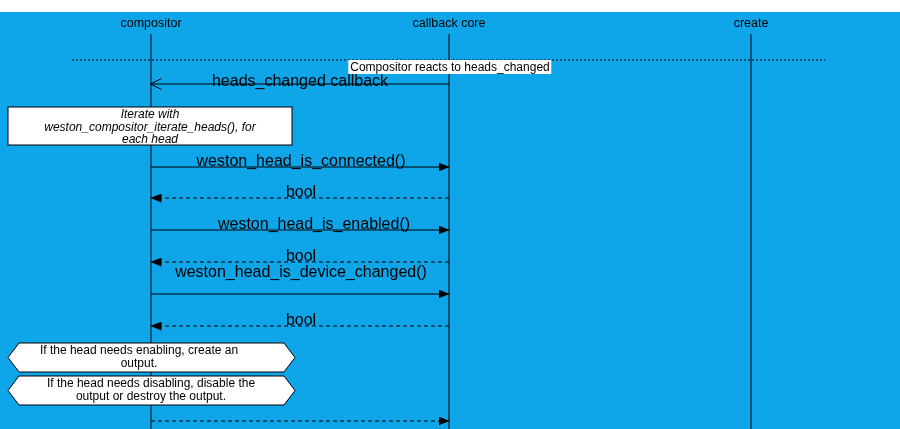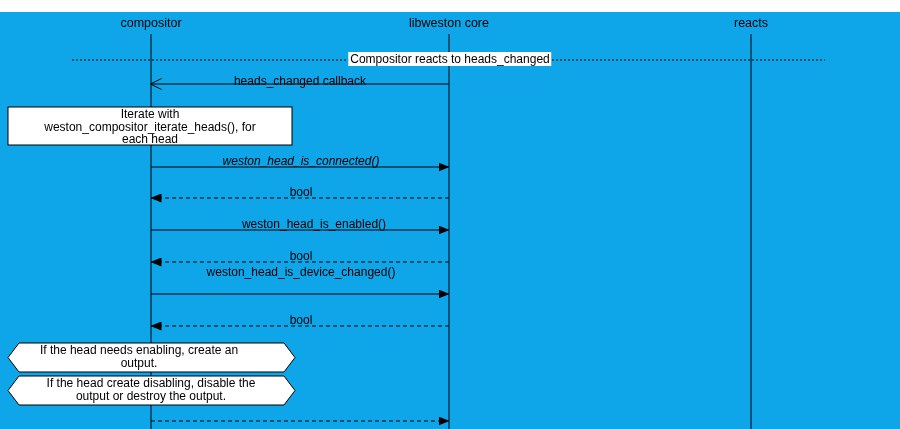--- a/index.html
+++ b/index.html
@@ -30,21 +30,21 @@
     line-height: 14px;
     color: #000;
     white-space: nowrap;
     transform: translateX(-50%);
     text-align: center;
   }
   .participant-label {
     font-size: 12.5px;
   }
   .msg-label {
-    font-size: 12px;
+    font-size: 16px;
   }
   .sep-label {
     font-size: 12px;
     background: #ffffff;
     padding: 0 2px;
   }
   .note-text {
     position: absolute;
     font-size: 12px;
     line-height: 12.5px;
@@ -90,31 +90,31 @@
         <line x1="151" y1="218" x2="449" y2="218" stroke="#000000" stroke-width="1" marker-end="url(#arrow-filled-r)"></line>
         <line x1="449" y1="250" x2="151" y2="250" stroke="#000000" stroke-width="1" marker-end="url(#arrow-filled-l)" stroke-dasharray="4,3"></line>
         <line x1="151" y1="282" x2="449" y2="282" stroke="#000000" stroke-width="1" marker-end="url(#arrow-filled-r)"></line>
         <line x1="449" y1="314" x2="151" y2="314" stroke="#000000" stroke-width="1" marker-end="url(#arrow-filled-l)" stroke-dasharray="4,3"></line>
         <line x1="151" y1="409" x2="449" y2="409" stroke="#000000" stroke-width="1" marker-end="url(#arrow-filled-r)" stroke-dasharray="4,3"></line>
       </g>
   </svg>
 
   <div id="labels-layer">
       <div class="lbl participant-label" style="left: 151px; top: 4px;">compositor</div>
-      <div class="lbl participant-label" style="left: 449px; top: 4px;">libweston core</div>
-      <div class="lbl participant-label" style="left: 751px; top: 4px;">reacts</div>
-      <div class="lbl sep-label" style="left: 450px; top: 40px;">Compositor reacts to heads_changed</div>
-      <div class="note-text" style="left: 150px; top: 96px; width: 268px;">Iterate with
+      <div class="lbl participant-label" style="left: 449px; top: 4px;">callback core</div>
+      <div class="lbl participant-label" style="left: 751px; top: 4px;">create</div>
+      <div class="lbl sep-label" style="left: 450px; top: 48px;">Compositor reacts to heads_changed</div>
+      <div class="note-text" style="left: 150px; top: 96px; width: 268px; font-style: italic;">Iterate with
 weston_compositor_iterate_heads(), for
 each head</div>
       <div class="note-text" style="left: 139px; top: 332px; width: 271px;">If the head needs enabling, create an
 output.</div>
-      <div class="note-text" style="left: 151px; top: 365px; width: 271px;">If the head create disabling, disable the
+      <div class="note-text" style="left: 151px; top: 365px; width: 271px;">If the head needs disabling, disable the
 output or destroy the output.</div>
       <div class="lbl msg-label" style="left: 300px; top: 62px;">heads_changed callback</div>
-      <div class="lbl msg-label" style="left: 301px; top: 142px; font-style: italic;">weston_head_is_connected()</div>
+      <div class="lbl msg-label" style="left: 301px; top: 142px;">weston_head_is_connected()</div>
       <div class="lbl msg-label" style="left: 301px; top: 173px;">bool</div>
       <div class="lbl msg-label" style="left: 314px; top: 205px;">weston_head_is_enabled()</div>
       <div class="lbl msg-label" style="left: 301px; top: 237px;">bool</div>
       <div class="lbl msg-label" style="left: 301px; top: 253px;">weston_head_is_device_changed()</div>
       <div class="lbl msg-label" style="left: 301px; top: 301px;">bool</div>
     </div>
 </div>
 
 </body></html>

